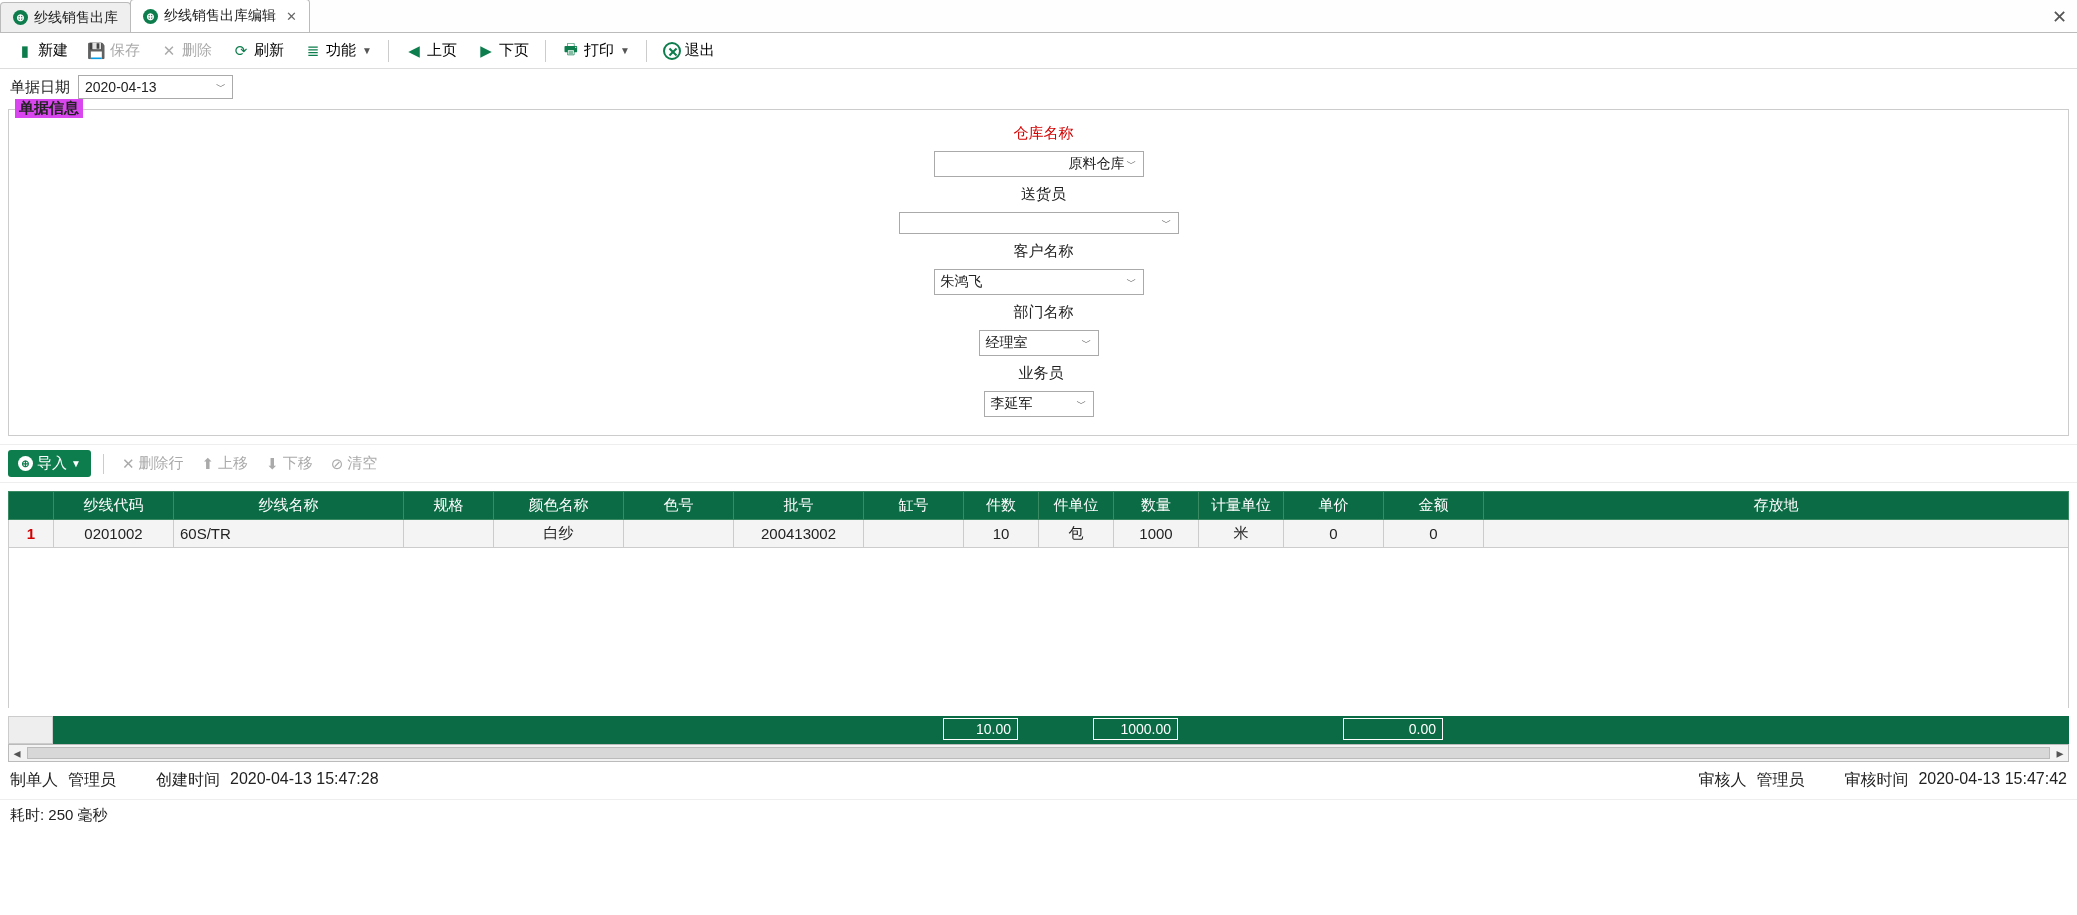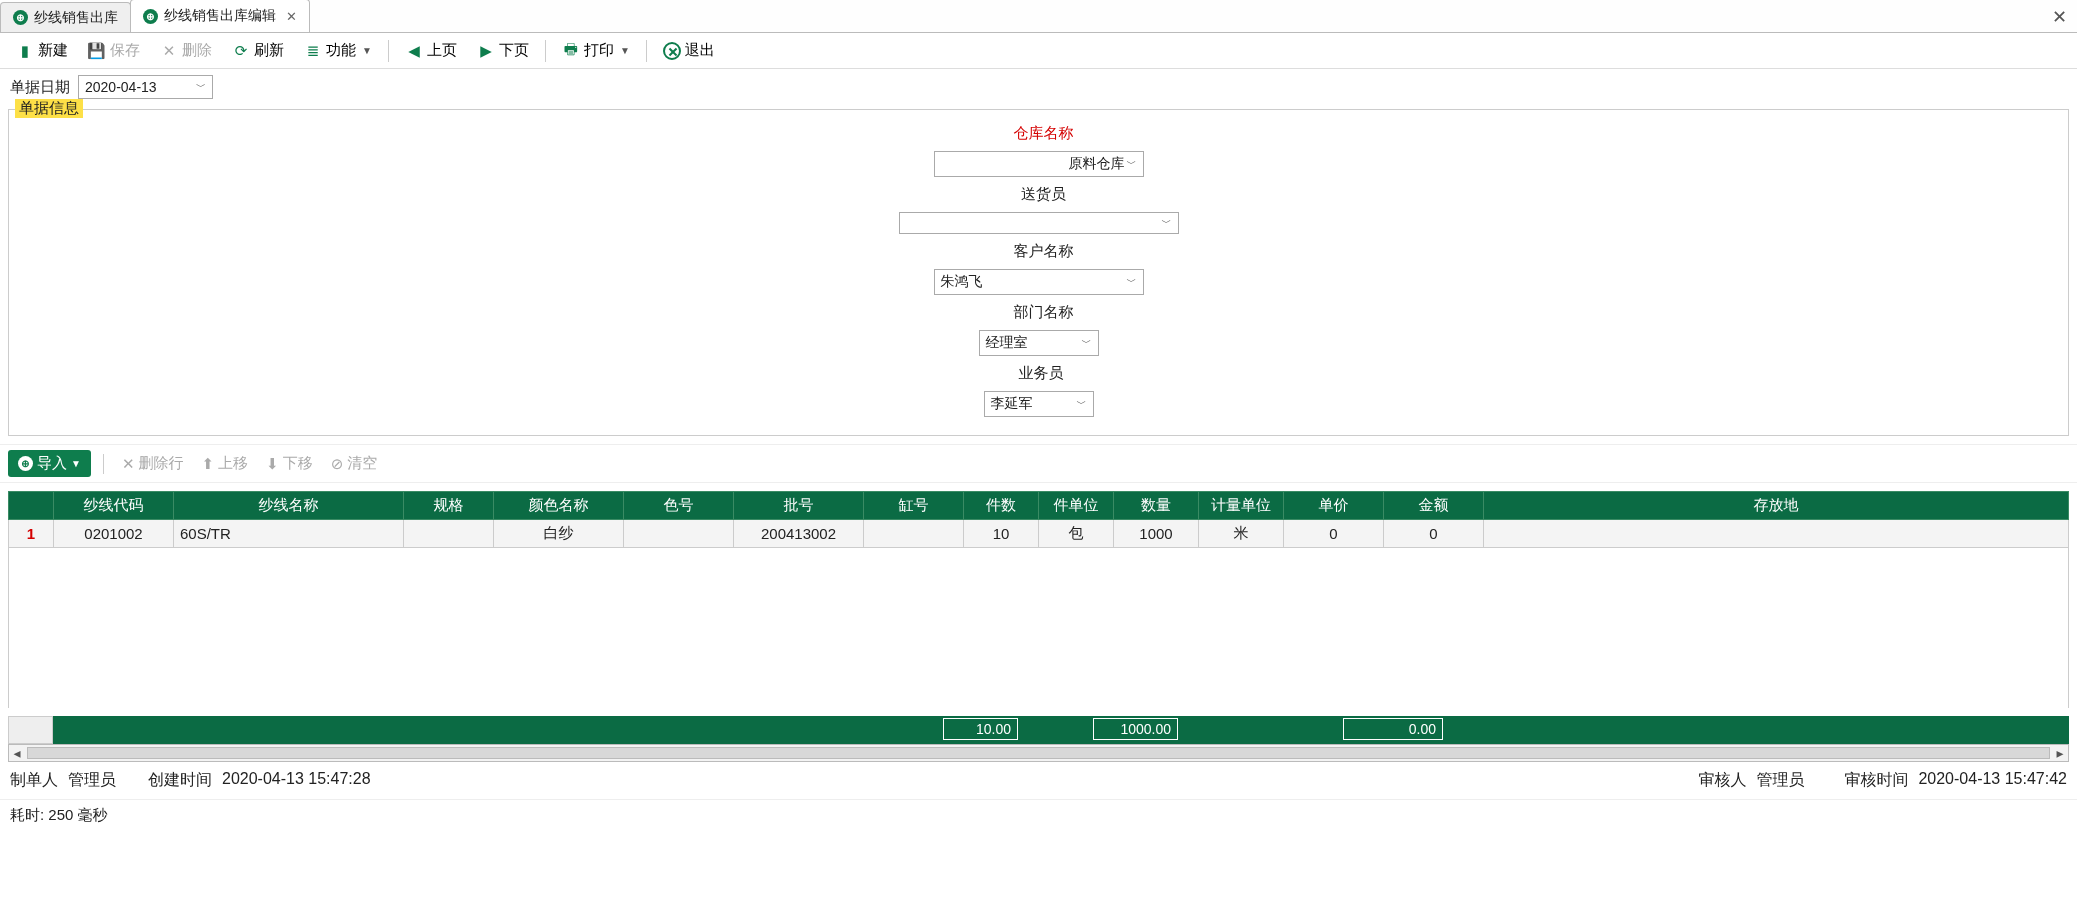--- a/index.html
+++ b/index.html
@@ -92,37 +92,37 @@
   .ic-exit::before,.ic-exit::after{content:'';position:absolute;left:3px;top:7px;width:10px;height:2px;background:#0e7d4d;}
   .ic-exit::before{transform:rotate(45deg);}
   .ic-exit::after{transform:rotate(-45deg);}
   .dd-arrow{font-size:10px;color:#555;margin-left:2px;}
   
   .header-row{
     display:flex;align-items:center;padding:6px 10px;gap:8px;
   }
   .header-row .label{font-size:15px;}
   .date-input{
-    border:1px solid #aaa;padding:3px 6px;width:135px;display:flex;justify-content:space-between;align-items:center;background:#fff;
+    border:1px solid #aaa;padding:3px 6px;width:155px;display:flex;justify-content:space-between;align-items:center;background:#fff;
   }
   .header-right{margin-left:auto;display:flex;align-items:center;gap:10px;}
   .stamp{
     font-family: "KaiTi","STKaiti",serif;
     font-size:30px;color:#d40000;font-style:italic;font-weight:bold;
   }
   .bill-no{border:1px solid #aaa;padding:3px 8px;width:160px;background:#fff;}
   
   .info-fieldset{
     margin:4px 8px 8px;
     border:1px solid #ccc;
     position:relative;
     padding:14px 10px 10px;
   }
   .info-fieldset .legend{
-    position:absolute;top:-11px;left:6px;background:#fde047;padding:0 4px;font-size:15px;
+    position:absolute;top:-11px;left:6px;background:#d946ef;padding:0 4px;font-size:15px;font-weight:bold;
   }
   .form-row{display:flex;align-items:center;gap:8px;margin-bottom:8px;flex-direction:column;}
   .form-row .lbl{width:70px;text-align:right;font-size:15px;}
   .form-row .lbl.req{color:#d40000;}
   .combo{
     border:1px solid #aaa;background:#fff;display:flex;align-items:center;justify-content:space-between;padding:3px 6px;
   }
   .combo.w210{width:210px;}
   .combo.w280{width:280px;}
   .combo.w120{width:120px;}
@@ -166,21 +166,21 @@
     position:absolute;top:2px;height:22px;border:1px solid #fff;color:#fff;
     display:flex;align-items:center;justify-content:flex-end;padding:0 6px;font-size:14px;
   }
   
   .hscroll{
     margin:0 8px;height:18px;border:1px solid #bbb;background:#f3f3f3;display:flex;align-items:center;justify-content:space-between;
   }
   .hscroll .arrow{width:16px;text-align:center;color:#555;}
   .hscroll .thumb{flex:1;height:12px;background:#d8d8d8;margin:0 2px;border:1px solid #bbb;}
   
-  .footer{display:flex;align-items:center;gap:32px;padding:8px 10px;font-size:16px;}
+  .footer{display:flex;align-items:center;gap:40px;padding:8px 10px;font-size:16px;}
   .footer .pair{display:flex;gap:10px;}
   .footer-right{margin-left:auto;display:flex;gap:40px;}
   .status{padding:6px 10px;font-size:15px;border-top:1px solid #eee;}
 </style>
 </head>
 <body>
 
 <div class="tab-bar">
   <div class="tab">
     <span class="globe-icon">⊕</span>

